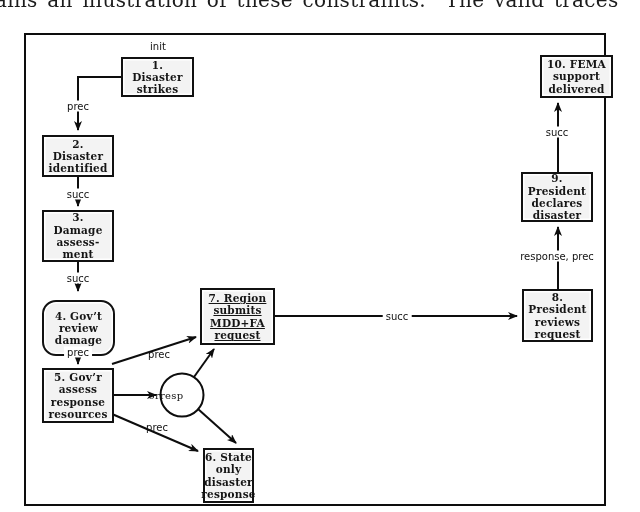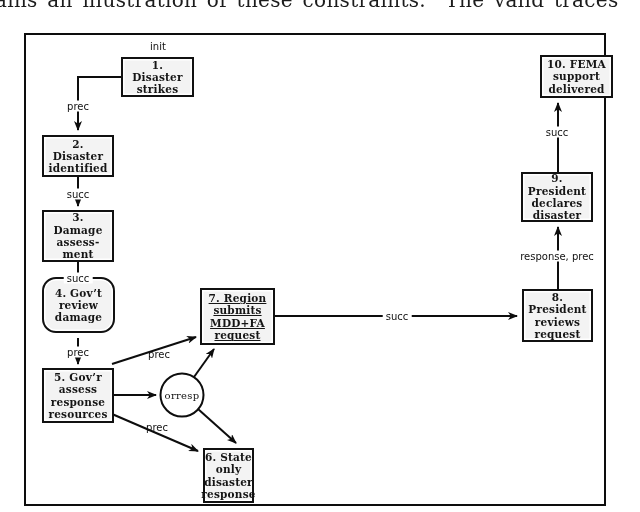--- a/index.html
+++ b/index.html
@@ -25,21 +25,21 @@
     background:#f3f3f3;border:2.2px solid #111111;
     box-shadow:inset 0 0 0 1.5px #ffffff;
     display:flex;align-items:center;justify-content:center;
     text-align:center;white-space:pre-line;
     font:700 10.5px/12.3px "DejaVu Serif",serif;
     letter-spacing:0.2px;color:#151515;
   }
   .n1{left:121px;top:57px;width:73px;height:40px;}
   .n2{left:42px;top:135px;width:72px;height:42px;}
   .n3{left:42px;top:210px;width:72px;height:52px;}
-  .n4{left:42px;top:277px;width:73px;height:56px;border-radius:14px;}
+  .n4{left:42px;top:300px;width:73px;height:56px;border-radius:14px;}
   .n5{left:42px;top:368px;width:72px;height:55px;text-align:center;}
   .n6{left:203px;top:448px;width:51px;height:55px;}
   .n7{left:200px;top:288px;width:75px;height:57px;text-decoration:underline;}
   .n8{left:522px;top:289px;width:71px;height:53px;}
   .n9{left:521px;top:172px;width:72px;height:50px;}
   .n10{left:520px;top:55px;width:73px;height:43px;margin-left:20px;}
   
   .elabel{
     position:absolute;transform:translate(-50%,-50%);
     font:10px "DejaVu Sans",sans-serif;color:#111;
@@ -51,21 +51,21 @@
   .l-e1{left:78px;top:194px;}
   .l-e2{left:78px;top:278px;}
   .l-e3{left:78px;top:352px;}
   .l-e4{left:159px;top:354px;}
   .l-e7{left:157px;top:427px;}
   .l-e9{left:397px;top:316px;}
   .l-e10{left:557px;top:256px;}
   .l-e11{left:557px;top:132px;}
   
   .gw-label{
-    position:absolute;left:182px;top:395px;transform:translate(-50%,-50%);
+    position:absolute;left:166px;top:395px;transform:translate(-50%,-50%);
     font:10px "DejaVu Serif",serif;letter-spacing:0.3px;color:#111;
   }
 </style>
 </head>
 <body>
 
 <div class="top-text">ains an illustration of these constraints.  The valid traces</div>
 
 <div class="frame"></div>
 

